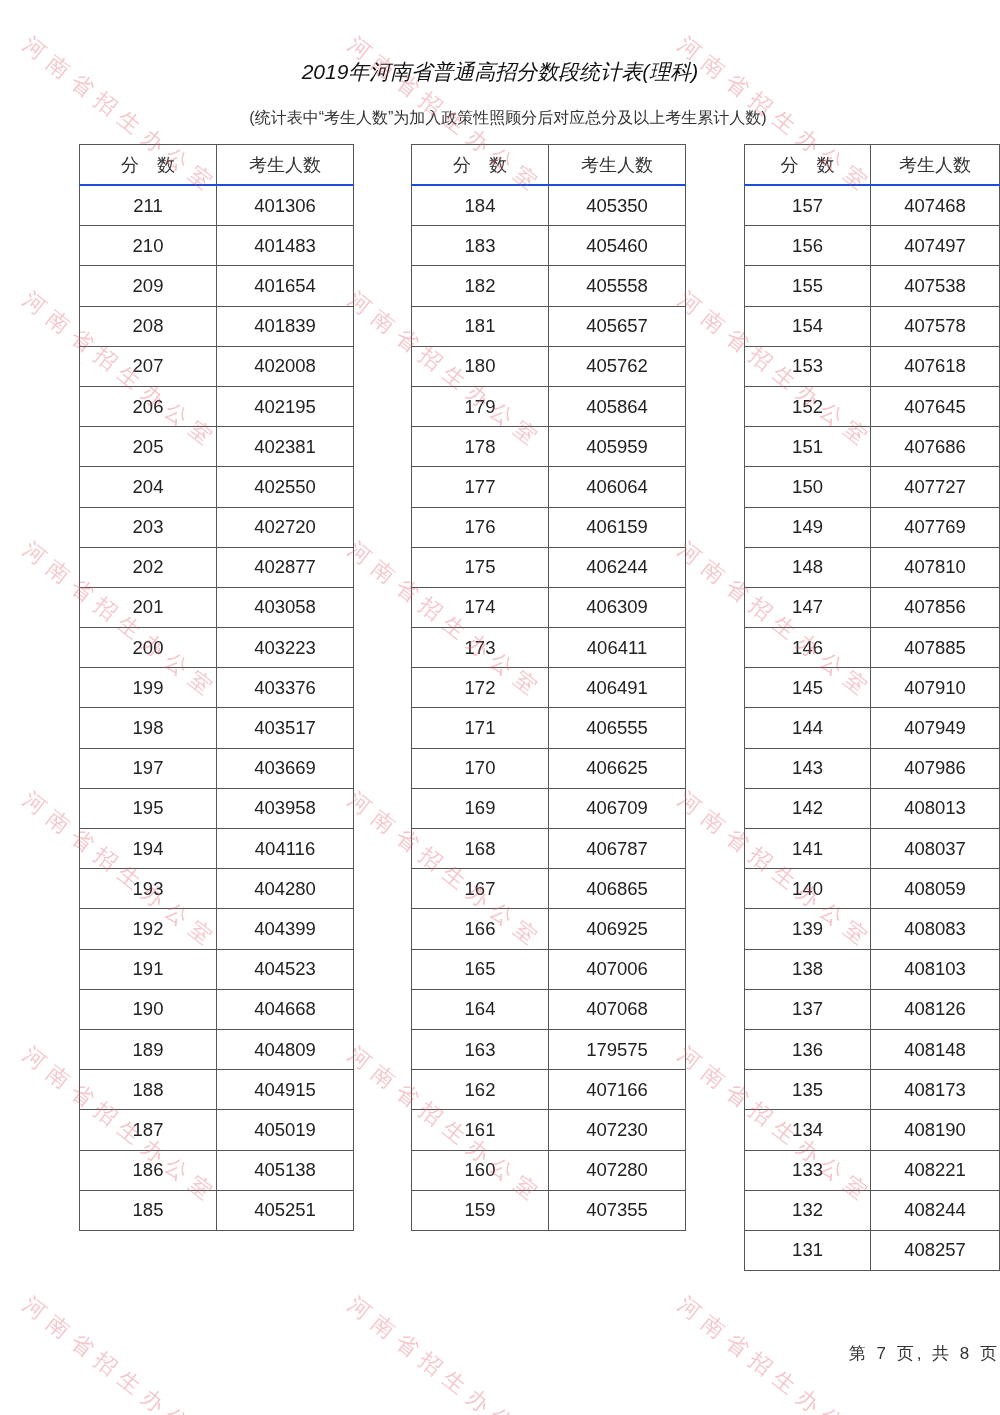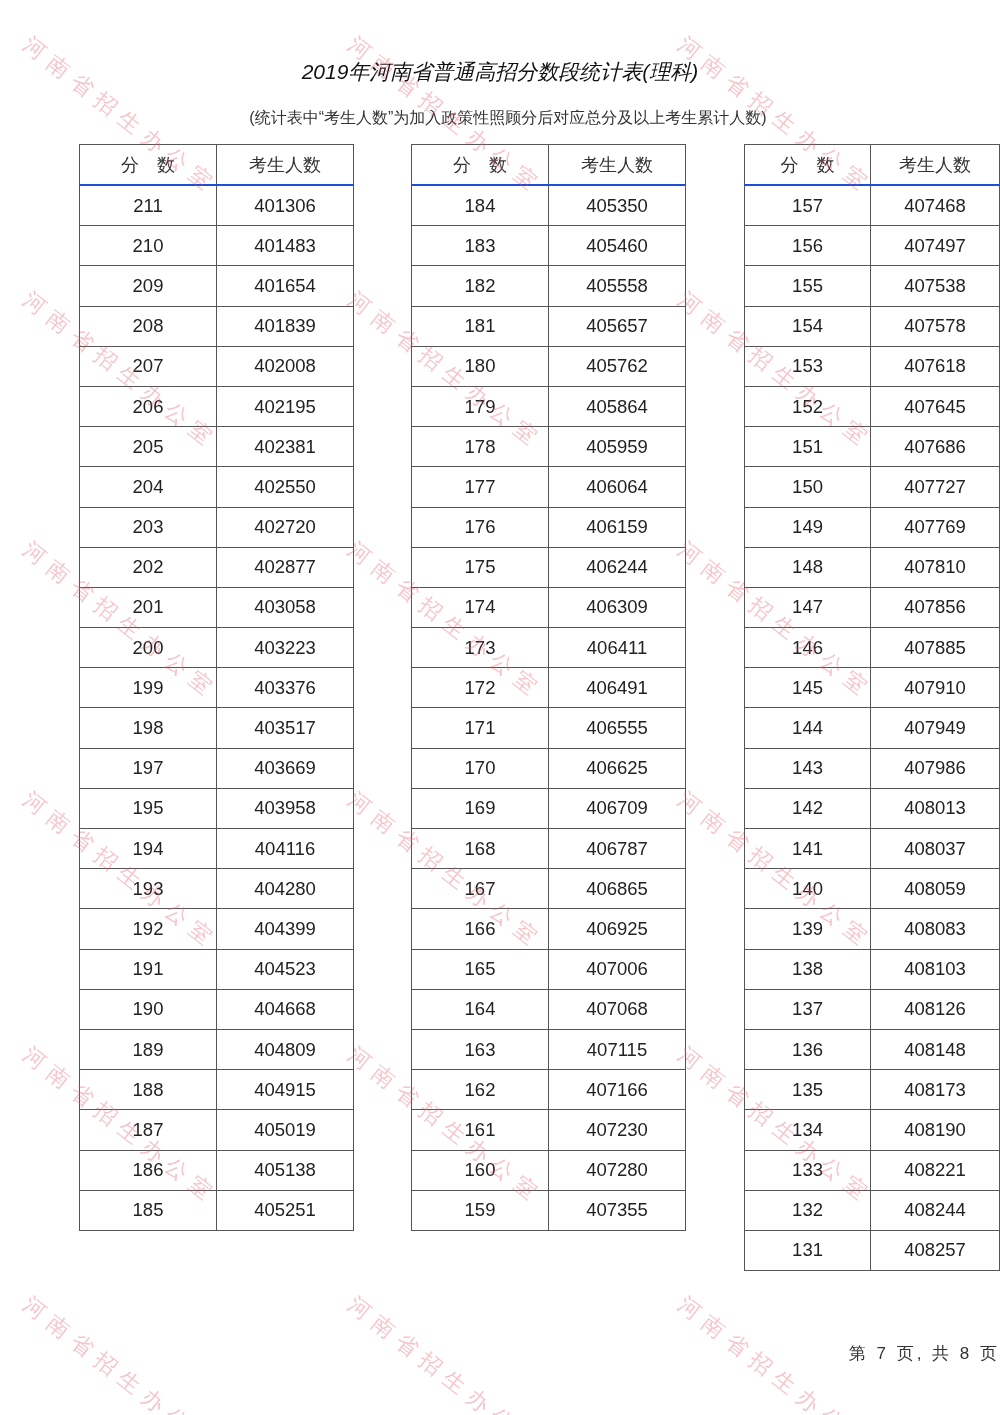--- a/index.html
+++ b/index.html
@@ -233,21 +233,21 @@
       <tr>
         <td>165</td>
         <td>407006</td>
       </tr>
       <tr>
         <td>164</td>
         <td>407068</td>
       </tr>
       <tr>
         <td>163</td>
-        <td>407115</td>
+        <td>179575</td>
       </tr>
       <tr>
         <td>162</td>
         <td>407166</td>
       </tr>
       <tr>
         <td>161</td>
         <td>407230</td>
       </tr>
       <tr>

